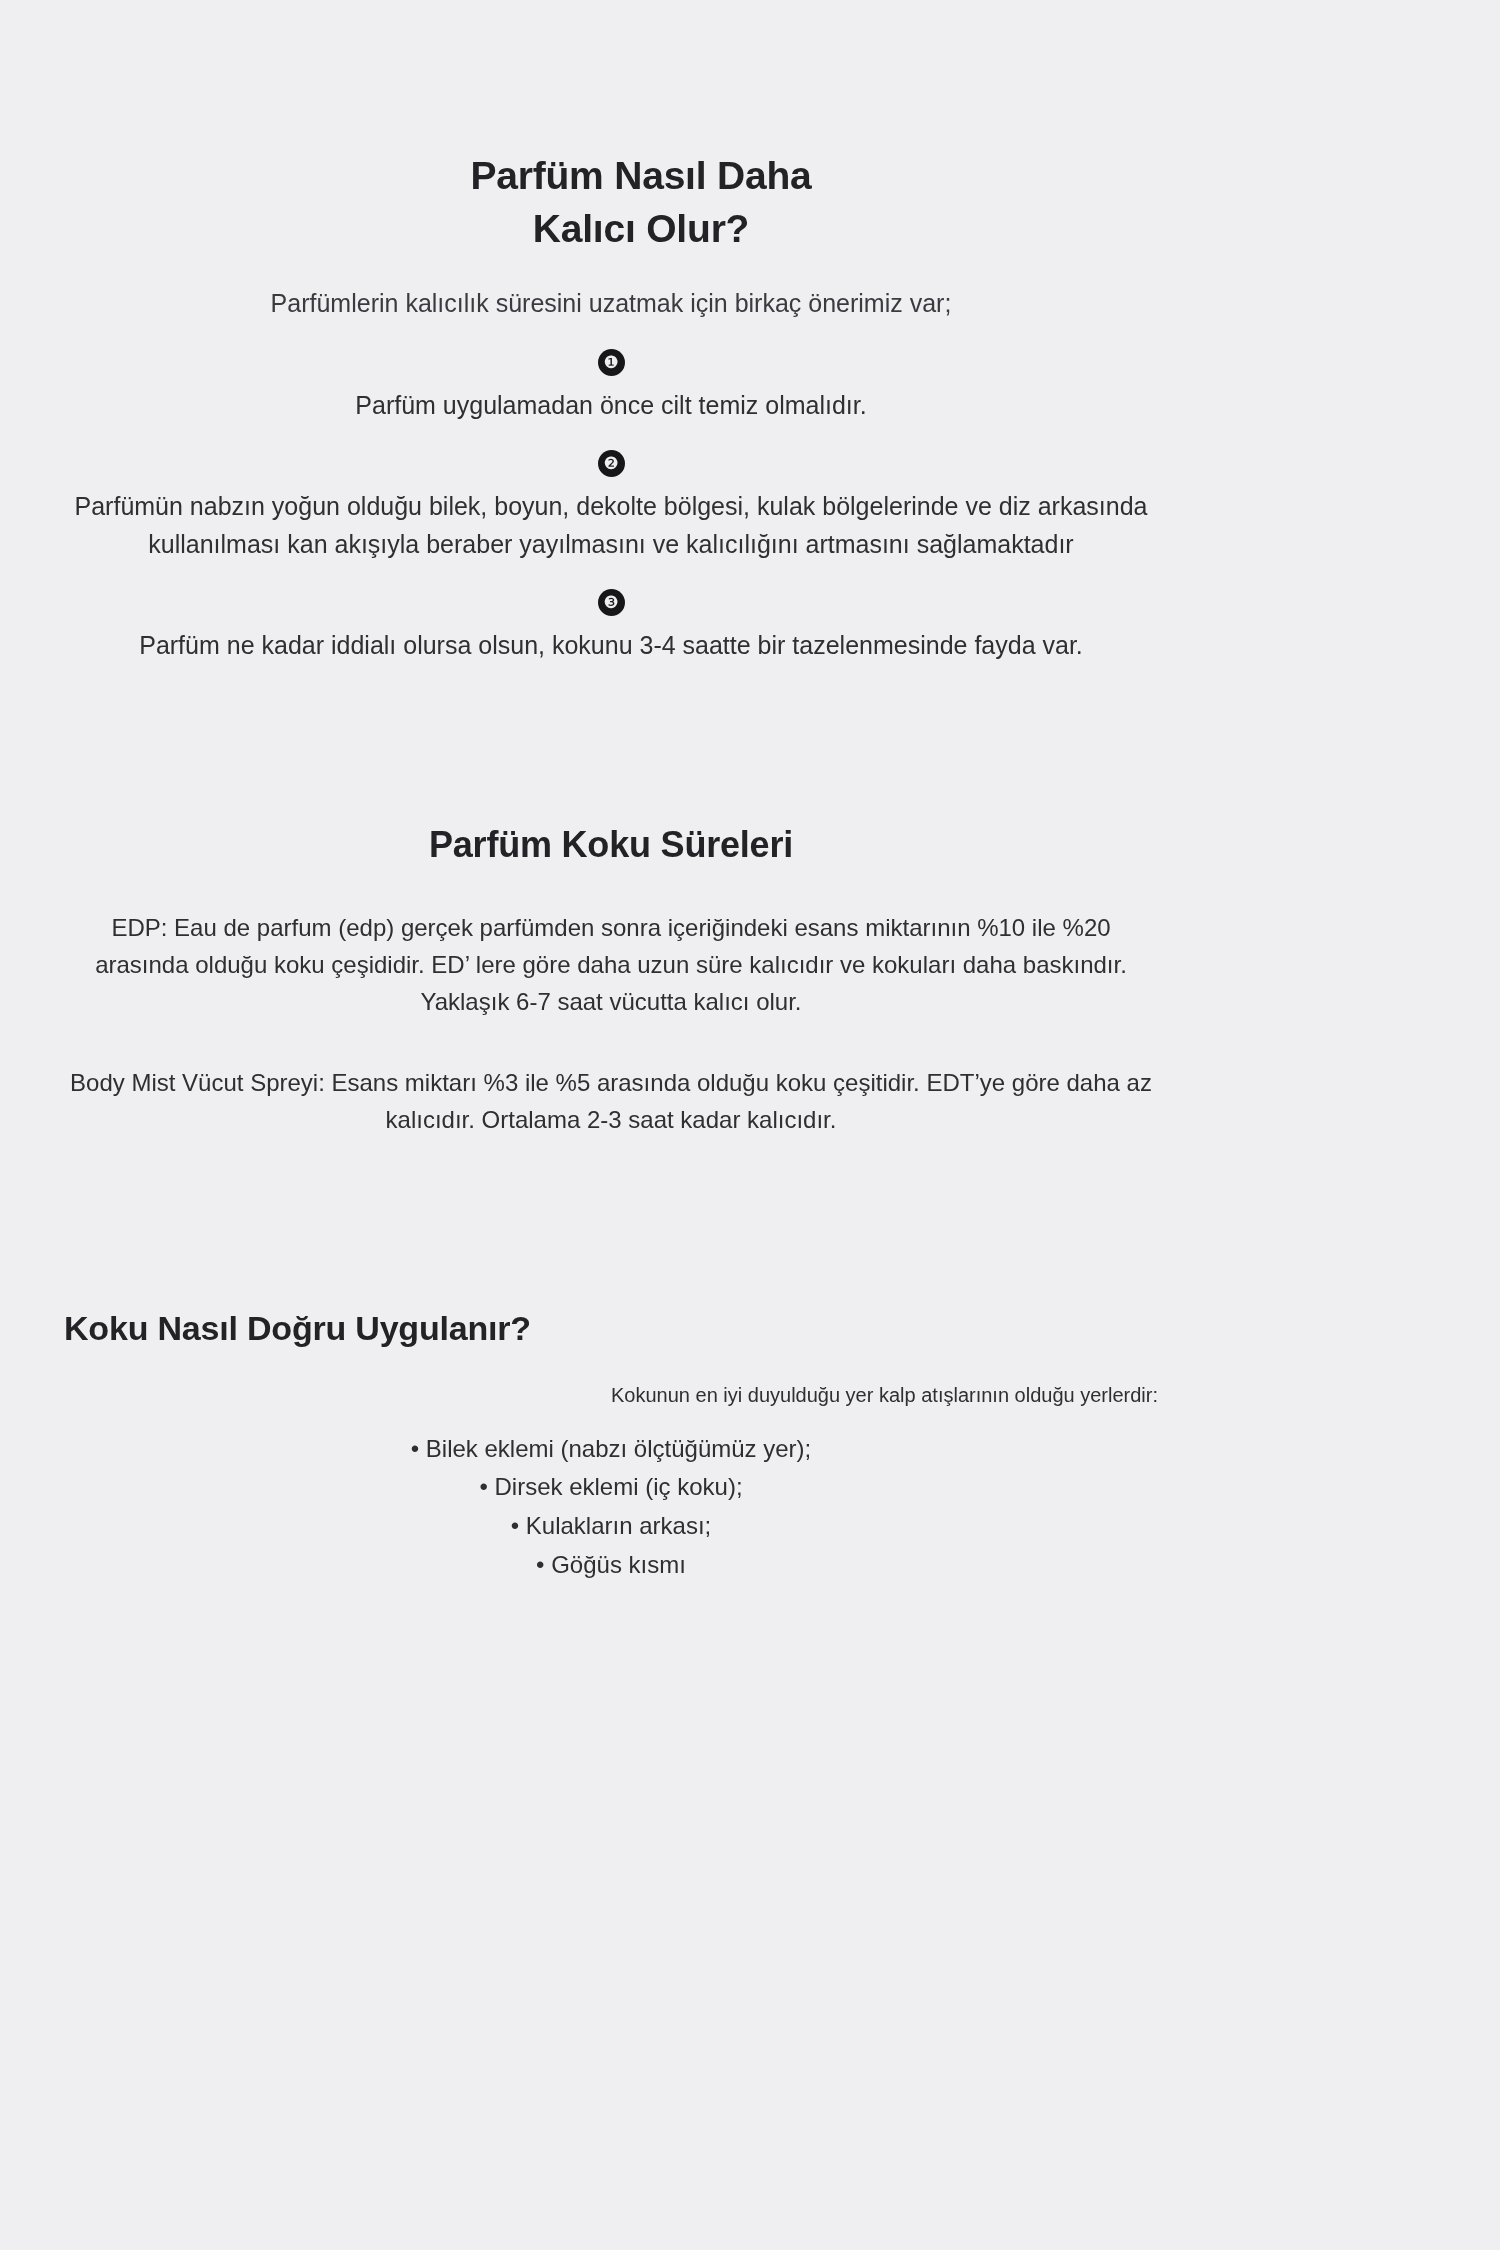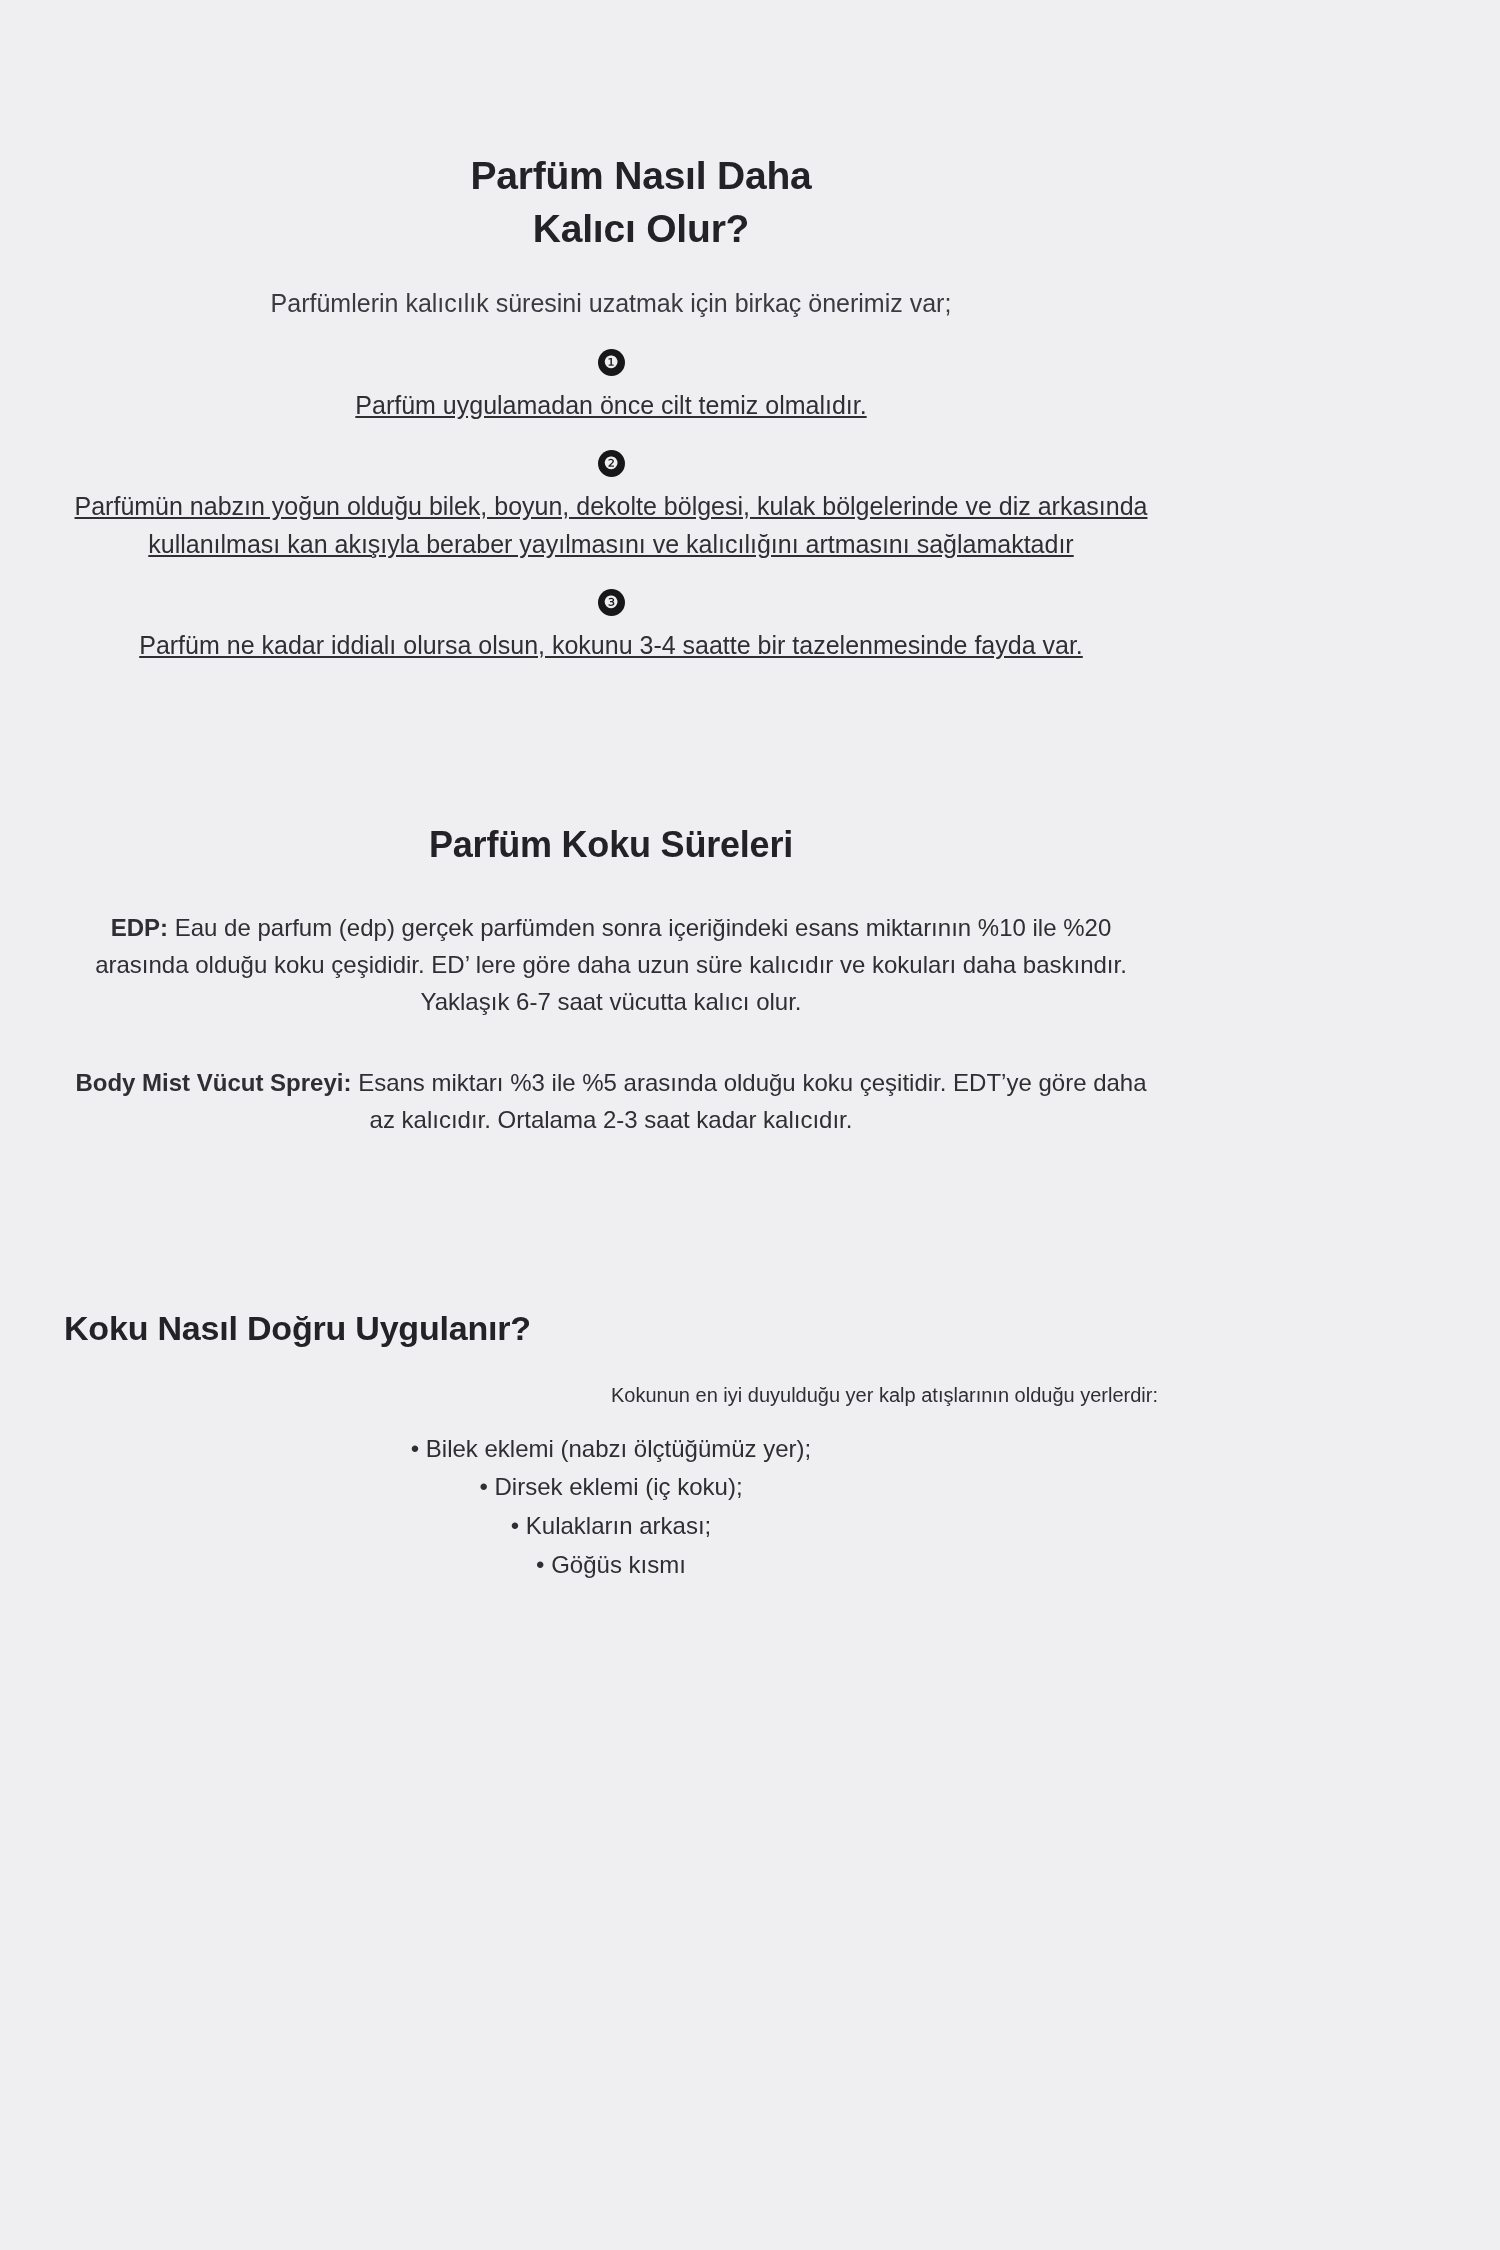--- a/index.html
+++ b/index.html
@@ -71,21 +71,20 @@
     vertical-align: middle;
   }
 
   .step-text {
     text-align: center;
     font-size: 25px;
     line-height: 1.52;
     color: #2e2e33;
     margin: 0 auto;
     max-width: 1290px;
-    text-decoration: underline;
   }
   .step-2-text { margin-top: 6px; }
   .step-3-text { margin-top: 6px; }
 
   
   .sec2 {
     margin-top: 160px;
   }
   .sec2-title {
     text-align: center;
@@ -96,21 +95,21 @@
     margin: 0;
   }
   .para {
     text-align: center;
     font-size: 24px;
     line-height: 1.54;
     color: #2e2e33;
     margin: 44px auto 0 auto;
     max-width: 1300px;
   }
-  .para b { font-weight: bold; }
+  .para b { font-weight: normal; }
 
   
   .sec3 {
     margin-top: 170px;
   }
   .sec3-title {
     text-align: left;
     font-size: 34px;
     font-weight: bold;
     color: #232327;

